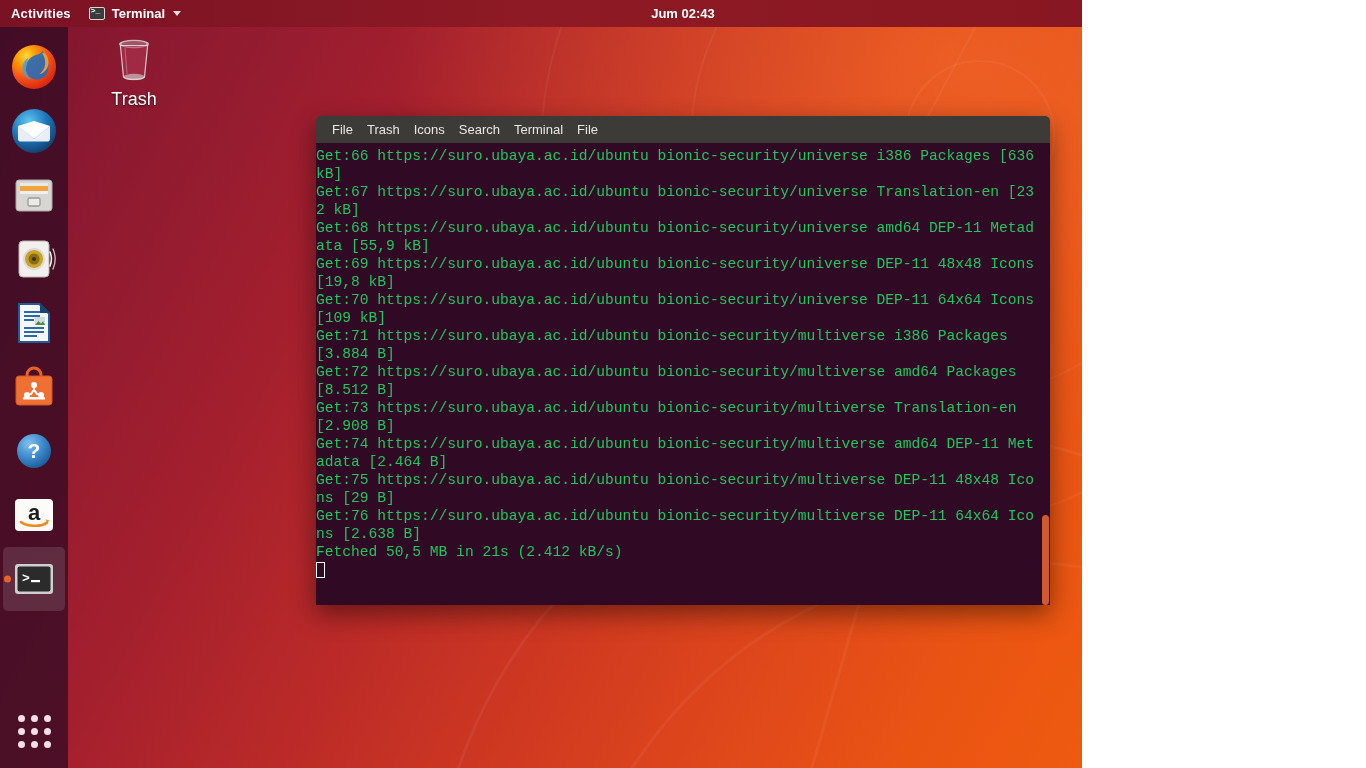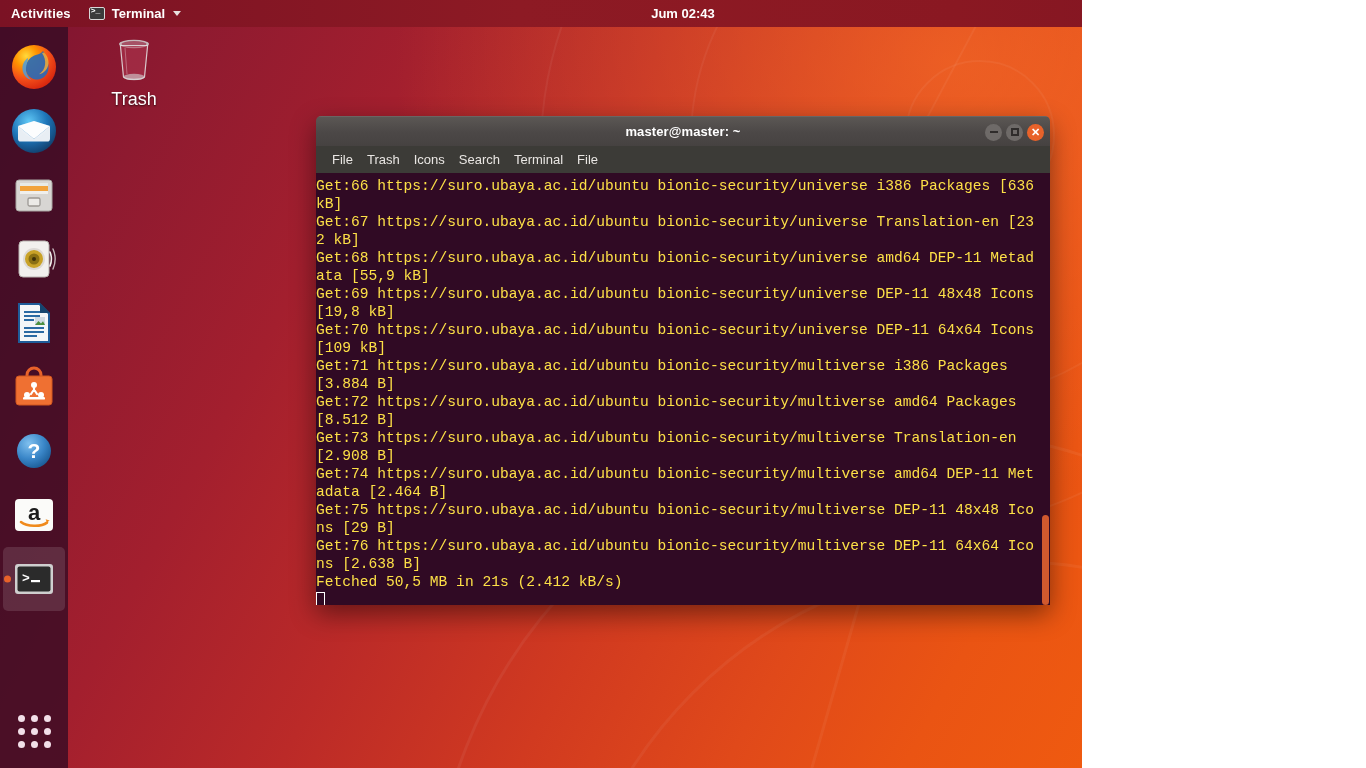--- a/index.html
+++ b/index.html
@@ -309,21 +309,21 @@
     flex: 1;
     background: #300a24;
     position: relative;
     overflow: hidden;
     padding: 4px 0 0 0;
   }
   .term-text {
     font-family: "Liberation Mono", "DejaVu Sans Mono", monospace;
     font-size: 14.6px;
     line-height: 18px;
-    color: #fde047;
+    color: #22c55e;
     white-space: pre-wrap;
     word-break: break-all;
     padding: 0 14px 0 0;
     margin-left: 0;
   }
   .term-line {
     padding-left: 0;
     margin-left: 0;
   }
   .cursor-block {
@@ -545,32 +545,20 @@
       <path d="M9.4 9.5 L12.5 41 a11 3.4 0 0 0 21 0 L36.6 9.5 z" fill="#b33a52" opacity="0.52"></path>
       <path d="M9.4 9.5 L12.5 41 a11 3.4 0 0 0 21 0 L36.6 9.5 z" fill="none" stroke="#e5e5e5" stroke-width="1.2" opacity="0.85"></path>
       <ellipse cx="23" cy="41" rx="10.8" ry="3.2" fill="#d6d6d6" opacity="0.6"></ellipse>
       <path d="M14 12 L16 38" stroke="#ffffff" stroke-width="1" opacity="0.3"></path>
     </svg>
     <div class="tlabel">Trash</div>
   </div>
 
   <div id="term-window">
 
-    <div class="titlebar">
-      <span class="title-text">master@master: ~</span>
-      <div class="wbtns">
-        <span class="wbtn min">
-            <span class="dash"></span>
-          </span>
-        <span class="wbtn max">
-            <span class="sq"></span>
-          </span>
-        <span class="wbtn close">✕</span>
-      </div>
-    </div>
 
     <div class="menubar">
       <span class="menu-item">File</span>
       <span class="menu-item">Trash</span>
       <span class="menu-item">Icons</span>
       <span class="menu-item">Search</span>
       <span class="menu-item">Terminal</span>
       <span class="menu-item">File</span>
     </div>
 

